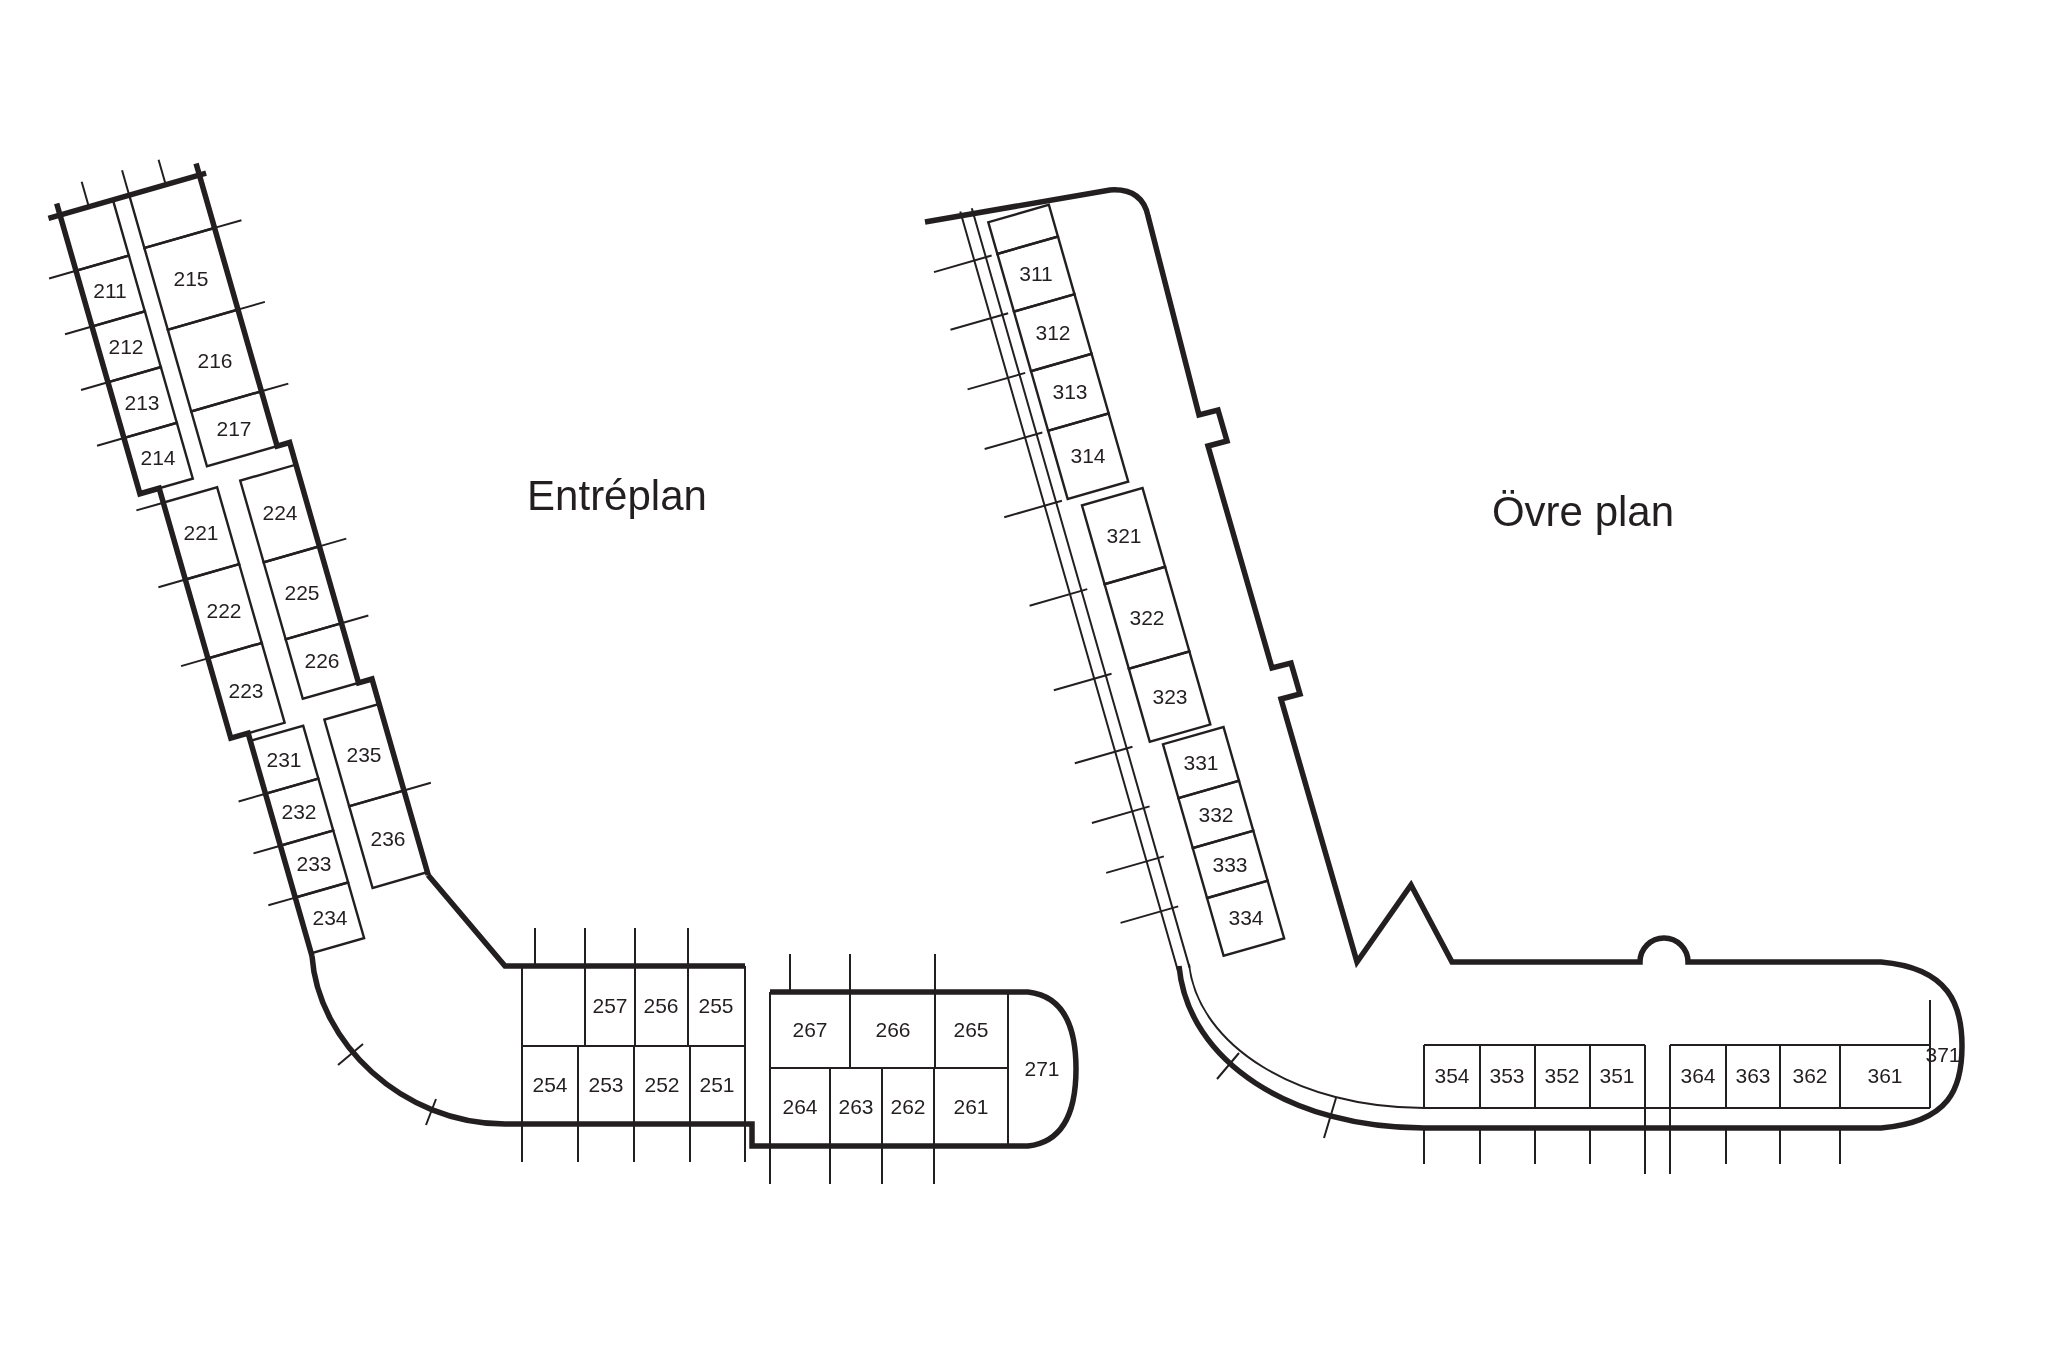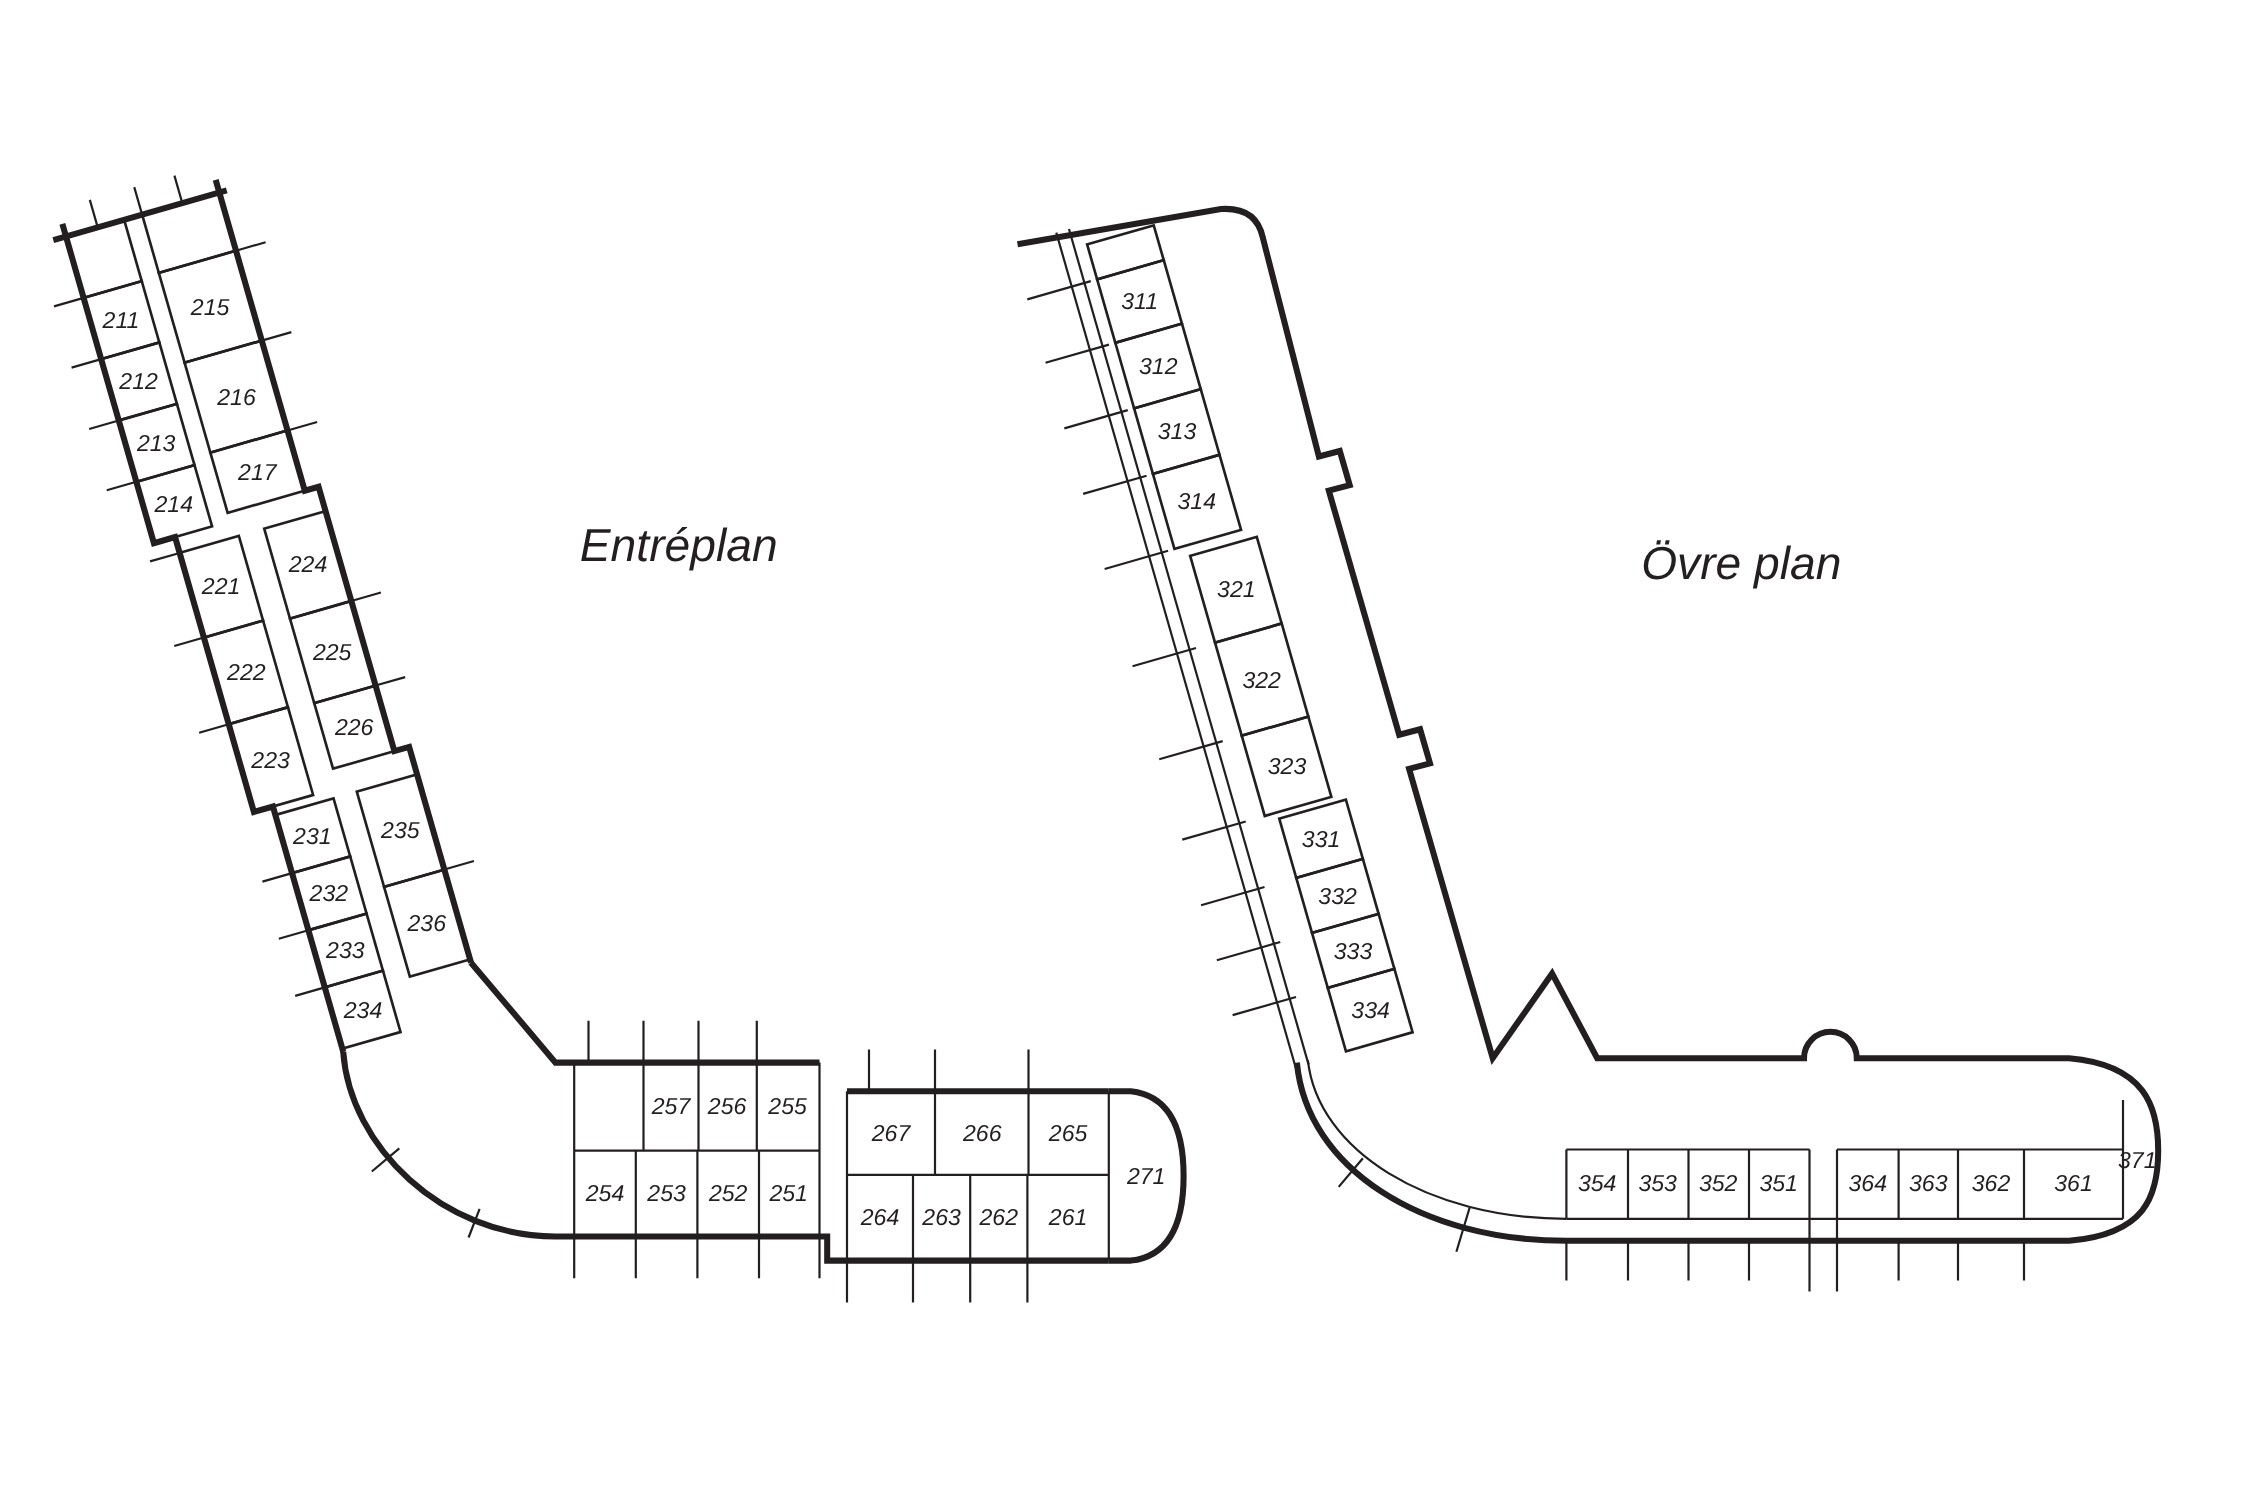--- a/index.html
+++ b/index.html
@@ -1,17 +1,17 @@
 <!DOCTYPE html>
 <html style="--ink: #231f20; --bg: #ffffff;"><head>
 <meta charset="utf-8">
 <style>
   :root { --ink: #231f20; --bg: #ffffff; }
   html, body { margin: 0; padding: 0; background: var(--bg); }
-  .stage { width: 1811px; height: 1365px; background: var(--bg); position: relative; font-style: italic; }
+  .stage { width: 1811px; height: 1365px; background: var(--bg); position: relative; }
   svg { display: block; }
   .wall { fill: none; stroke: var(--ink); stroke-width: 5.5; stroke-linecap: butt; stroke-linejoin: miter; }
   .room { fill: none; stroke: var(--ink); stroke-width: 2.4; }
   .thin { fill: none; stroke: var(--ink); stroke-width: 2; }
   .tick { fill: none; stroke: var(--ink); stroke-width: 2; }
   .lbl  { font-family: "Liberation Sans", sans-serif; font-size: 21px; fill: var(--ink); text-anchor: middle; }
   .title{ font-family: "Liberation Sans", sans-serif; font-size: 42px; fill: var(--ink); text-anchor: middle; }
 </style>
 </head>
 <body>

